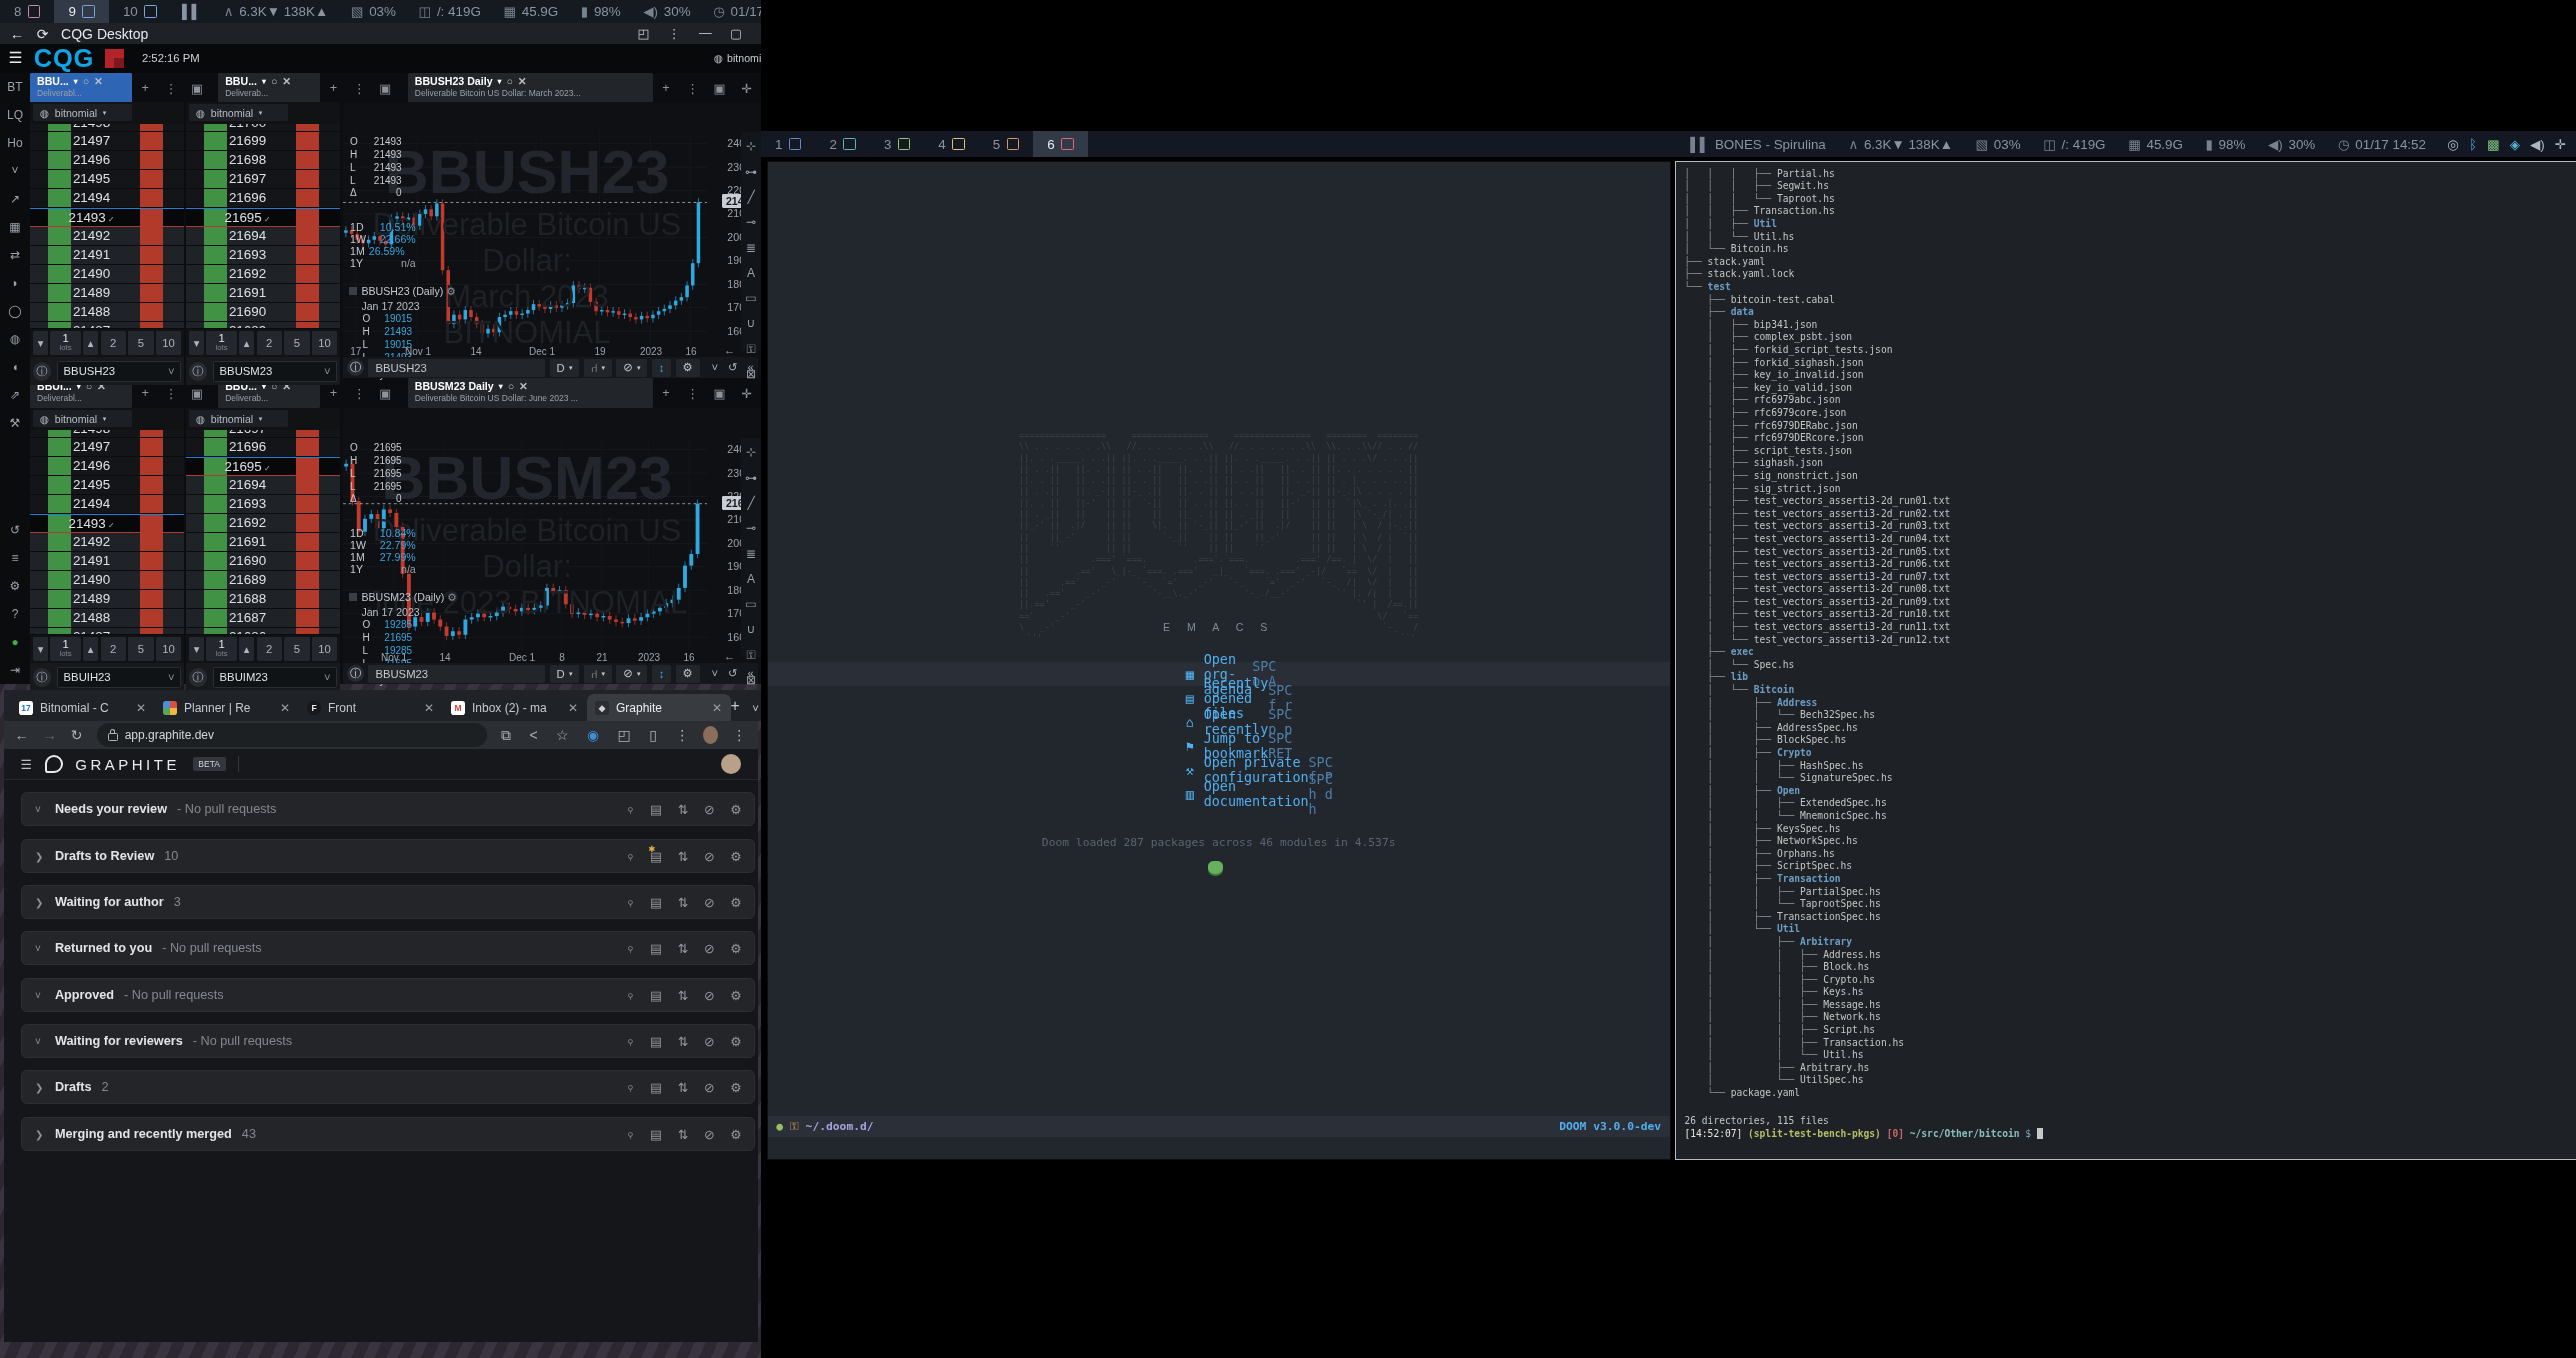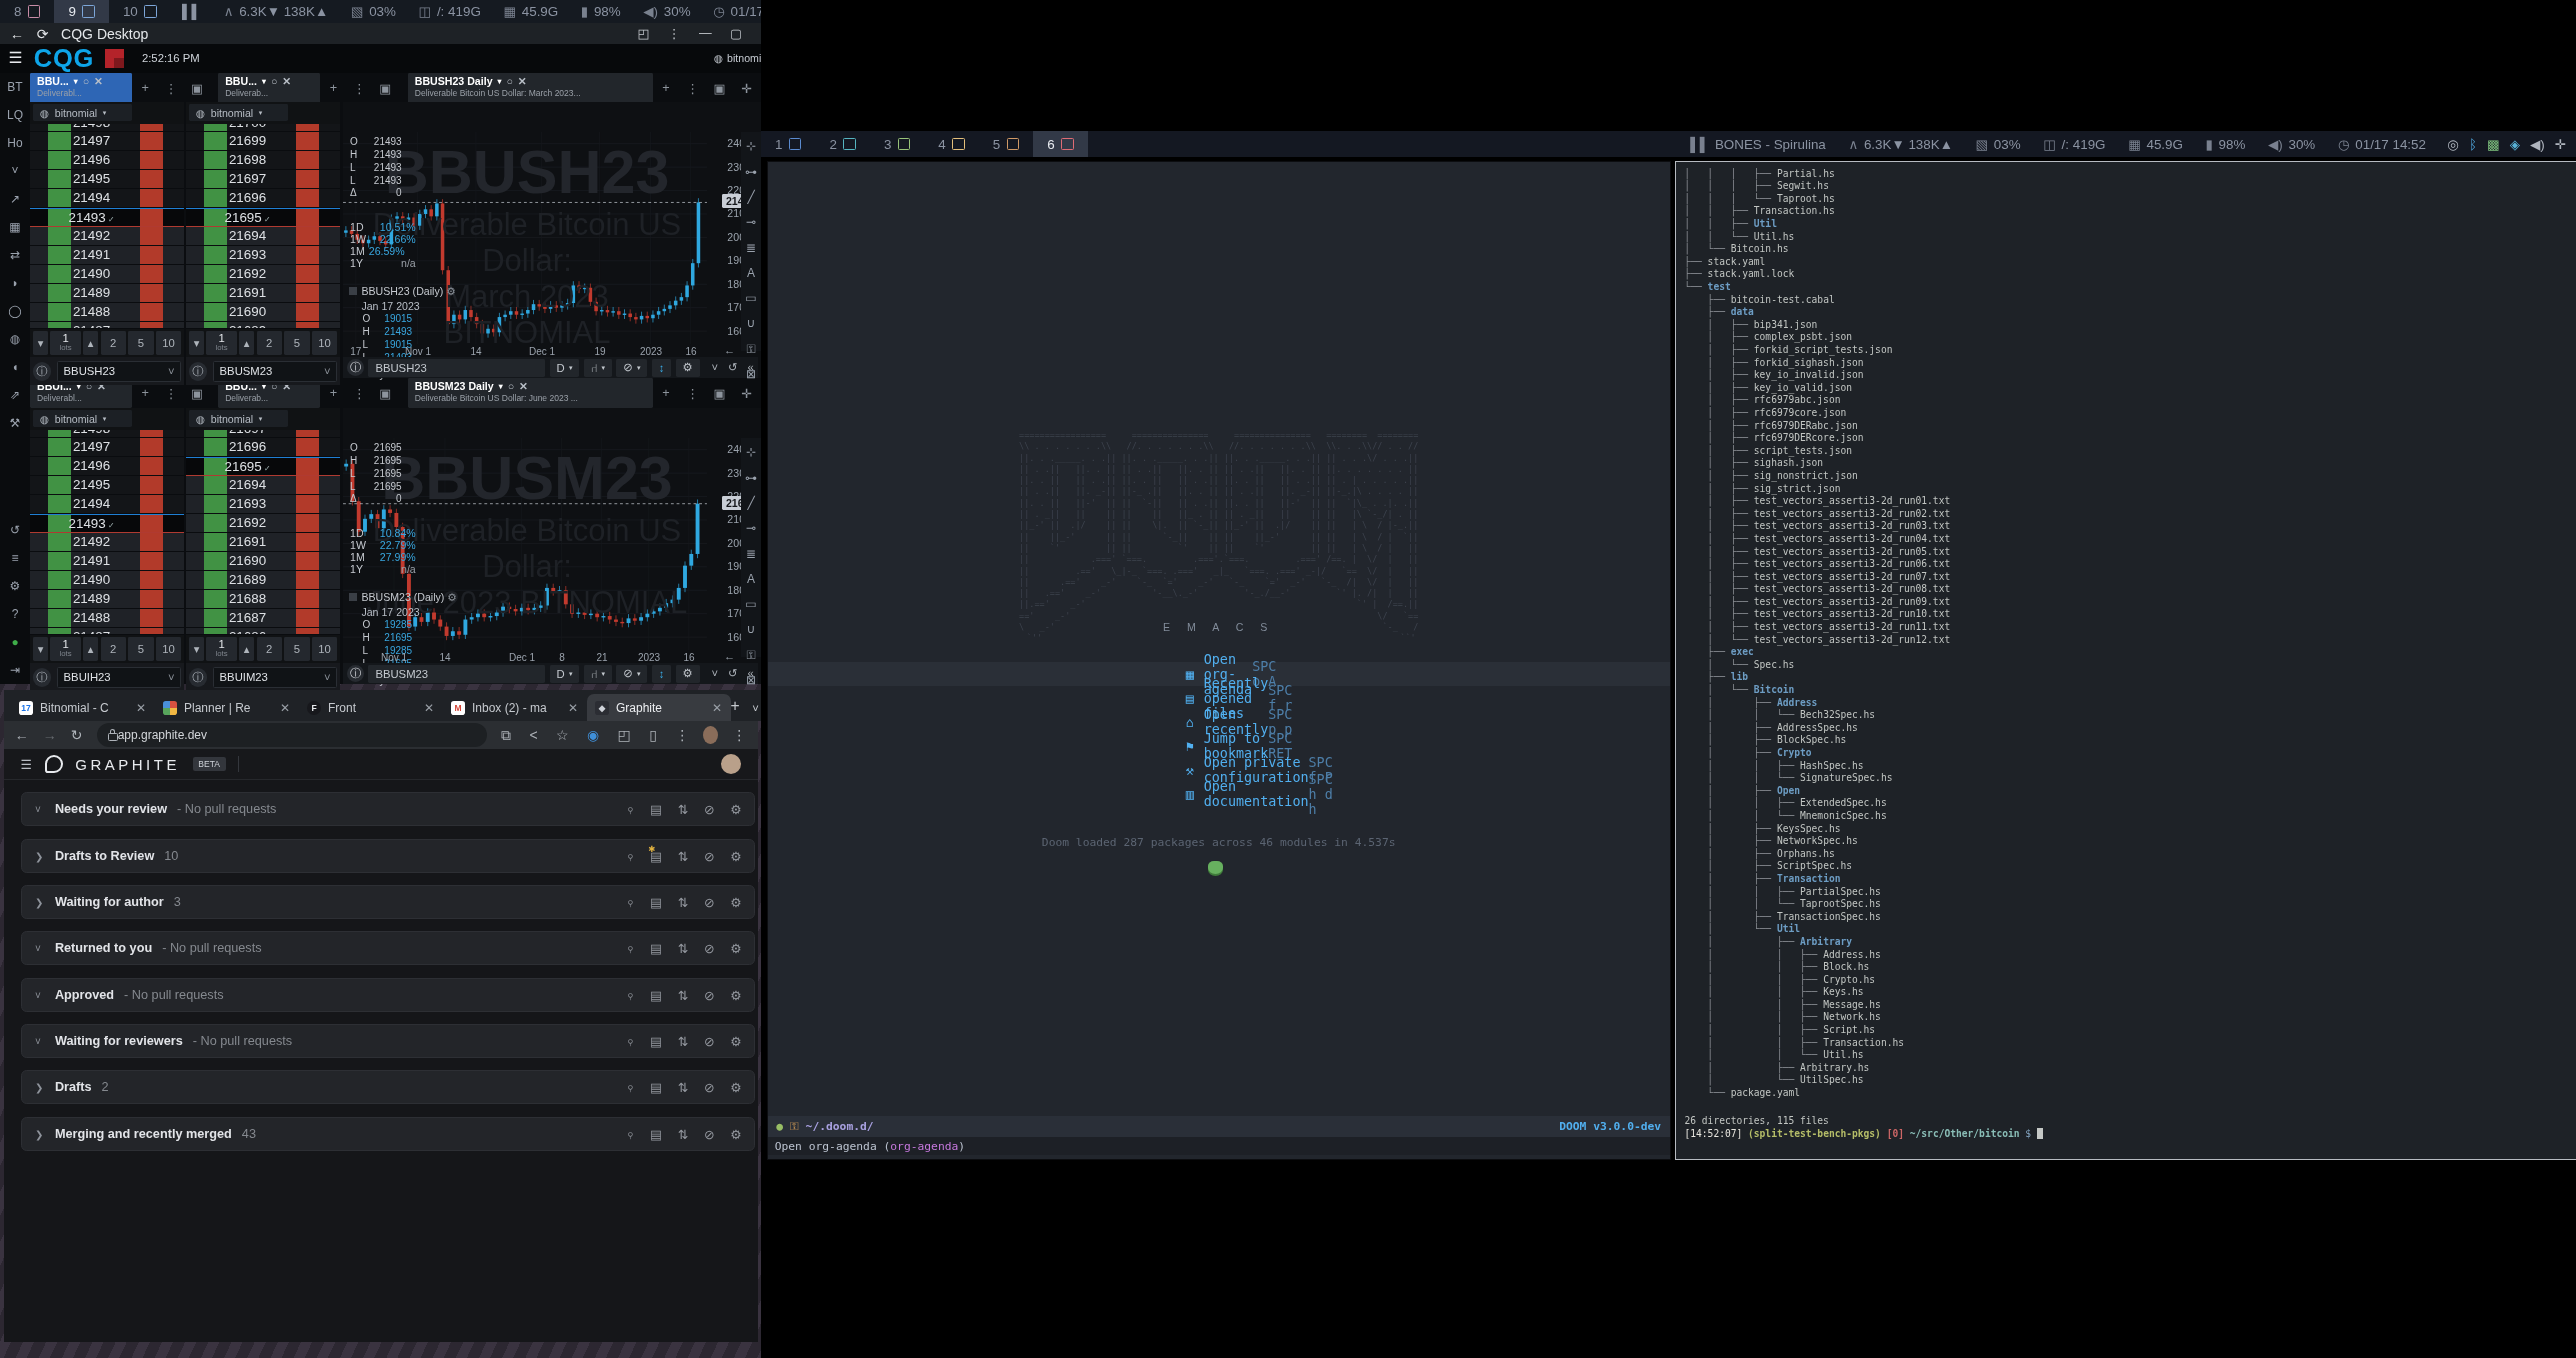--- a/index.html
+++ b/index.html
@@ -62,21 +62,21 @@
          color:#9aa2ad;font-size:12px;padding-top:7px;}
   
   .chrome-tabs{background:#1f2226;display:flex;align-items:flex-end;padding-left:7px;}
   .btab{height:27px;display:flex;align-items:center;gap:7px;padding:0 8.5px;max-width:163px;min-width:127px;
         color:#c6cacf;font-size:12px;border-radius:7px 7px 0 0;}
   .btab.active{background:#383b40;color:#eceef1;}
   .btab .bx{margin-left:auto;color:#9aa0a7;}
   .fav{width:14px;height:14px;border-radius:2.8px;display:flex;align-items:center;justify-content:center;
        font-size:8.5px;font-weight:bold;flex:none;}
   .chrome-bar{background:#2b2e32;display:flex;align-items:center;gap:14px;padding:0 11.3px;color:#aeb3b9;font-size:14px;}
-  .urlpill{background:#1d2023;border-radius:12px;height:24px;display:flex;align-items:center;
+  .urlpill{background:#1d2023;border-radius:12px;height:24px;display:flex;align-items:center;gap:7px;
            padding:0 11.3px;color:#d3d6da;font-size:12px;width:453px;}
   .lockicon{width:7.8px;height:6.4px;border:1.4px solid #aeb3b9;border-radius:1.4px;position:relative;margin-top:3.5px;}
   .lockicon:before{content:"";position:absolute;left:0.7px;top:-5px;width:3.5px;height:4.2px;border:1.4px solid #aeb3b9;
            border-bottom:none;border-radius:2.8px 2.8px 0 0;}
   .gr-head{background:#17181b;border-bottom:0.7px solid #26282c;display:flex;align-items:center;gap:12.7px;padding:0 17px;}
   .gr-brand{font-size:15px;letter-spacing:3.5px;color:#e8eaee;}
   .beta{background:#33363c;color:#cfd3d9;font-size:8.5px;padding:2.1px 5.7px;border-radius:2.1px;}
   .prcard{position:absolute;left:17.7px;width:734px;height:34px;background:#232529;border:0.7px solid #2d2f34;
           border-radius:5.7px;box-sizing:border-box;display:flex;align-items:center;padding:0 12.7px;gap:10px;}
   .prcard .chev{color:#8e939b;font-size:10px;width:10px;}
@@ -1454,25 +1454,20 @@
           </div>
         </div>
       <div class="loadline abs" style="left:0;top:674px;width:902px;">Doom loaded 287 packages across 46 modules in 4.537s</div>
       <div class="abs" style="left:440px;top:699px;width:15.6px;height:12.7px;background:#67b05f;border-radius:40% 40% 50% 50%;box-shadow:0 2.1px 0 #3f7a3a;"></div>
       <div class="abs modeline" style="left:0;top:954px;width:902px;height:21px;box-sizing:border-box;">
         <span style="color:#98be65;">●</span>
         <span style="color:#e0a458;">⚿</span>
         <span style="color:#a9a1e1;font-weight:bold;">~/.doom.d/</span>
         <span style="margin-left:auto;color:#51afef;font-weight:bold;">DOOM v3.0.0-dev</span>
       </div>
-      <div class="abs echo" style="left:0;top:975px;width:902px;height:18.4px;box-sizing:border-box;">
-        <span>Open org-agenda (</span>
-          <span style="color:#c678dd;">org-agenda</span>
-          <span>)</span>
-      </div>
     </div>
 
     <div class="abs term" style="left:914px;top:161px;width:1608px;height:999px;">
       <pre class="abs pre" id="tree-pre" style="left:8.5px;top:5.7px;"><span style="color:#8d9197;">│   │   │   ├── </span>Partial.hs
 <span style="color:#8d9197;">│   │   │   ├── </span>Segwit.hs
 <span style="color:#8d9197;">│   │   │   └── </span>Taproot.hs
 <span style="color:#8d9197;">│   │   ├── </span>Transaction.hs
 <span style="color:#8d9197;">│   │   ├── </span><span class="tdir">Util</span>
 <span style="color:#8d9197;">│   │   └── </span>Util.hs
 <span style="color:#8d9197;">│   └── </span>Bitcoin.hs

